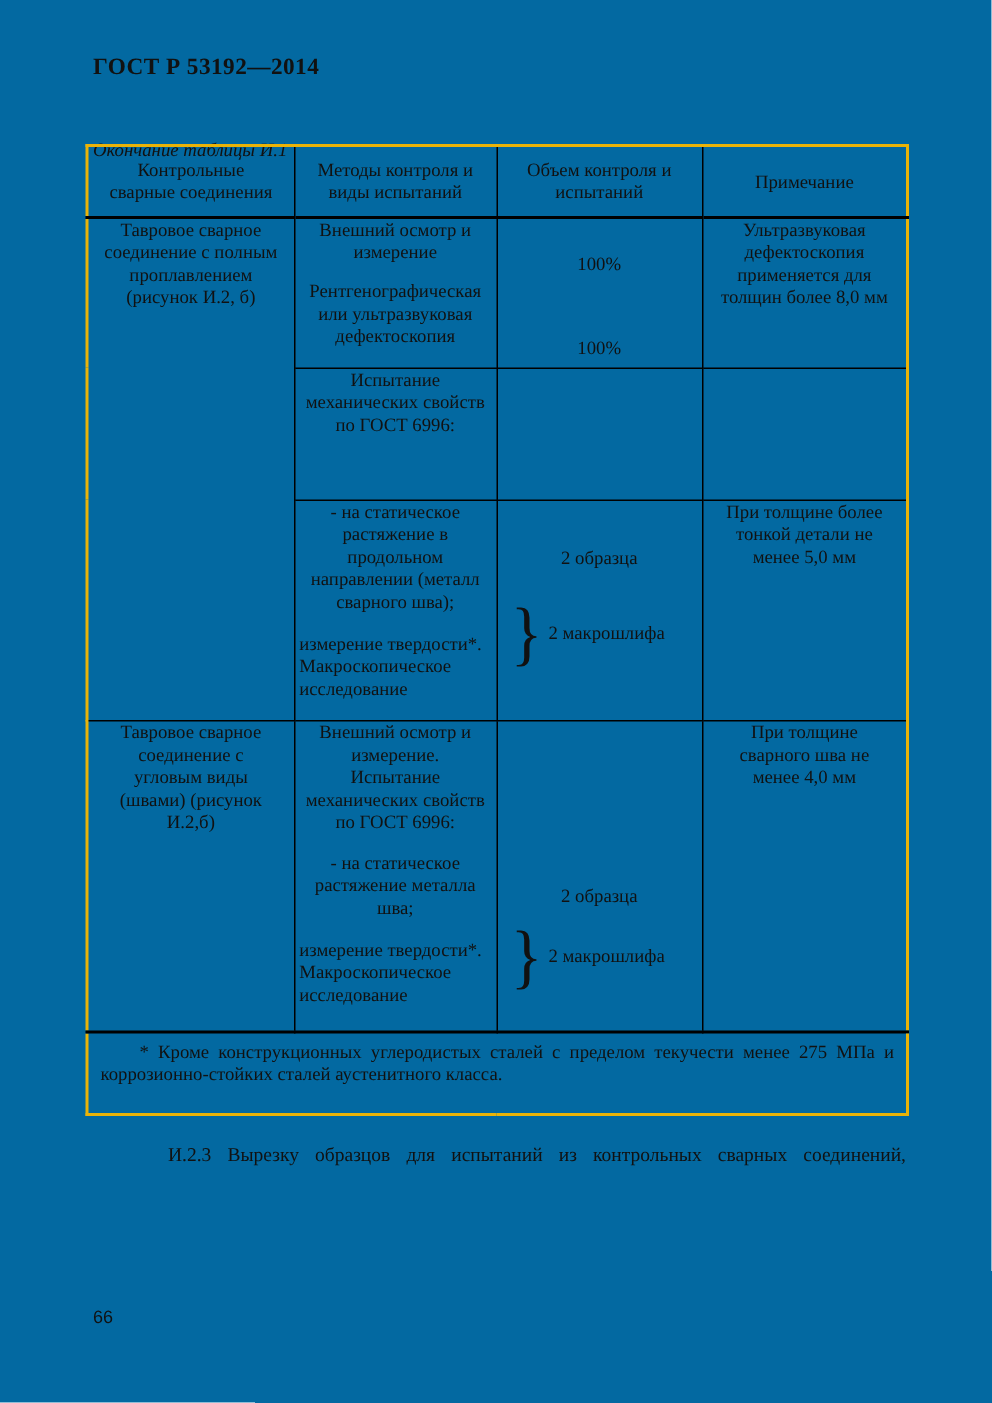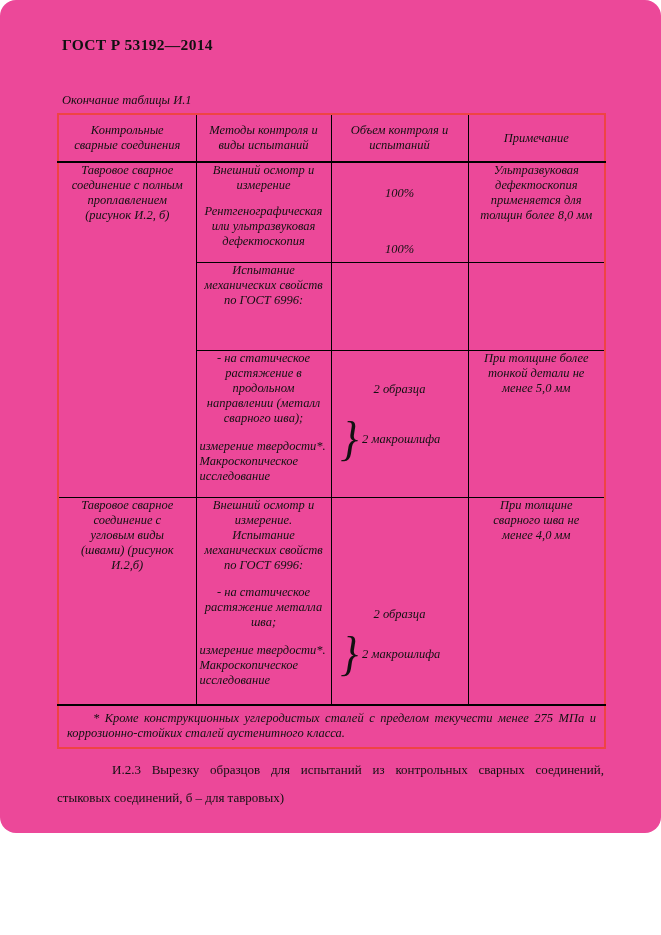--- a/index.html
+++ b/index.html
@@ -1,31 +1,31 @@
 <!DOCTYPE html>
 <html><head>
 <meta charset="utf-8">
 <style>
   html,body { margin:0; padding:0; background:#ffffff; }
   .page {
-    position:relative; width:661px; height:833px; background:#ec4899;
-    font-family:"Liberation Serif", serif; color:#111; overflow:hidden;border-radius:16px;
+    position:relative; width:661px; height:935px; background:#0369a1;
+    font-family:"Liberation Serif", serif; color:#111; overflow:hidden;
   }
   .doc-header {
     position:absolute; left:62px; top:36px;
     font-size:15.5px; font-weight:bold; letter-spacing:0.3px;
   }
   .caption {
     position:absolute; left:62px; top:93px;
     font-size:12.5px; font-style:italic;font-family:Liberation Serif, serif;
   }
   table.tbl {
-    position:absolute; left:57px; top:113px; width:547px;
+    position:absolute; left:57px; top:96px; width:547px;
     border-collapse:collapse; table-layout:fixed;
-    border:2px solid #ef4444; font-size:12.5px; line-height:15px;font-style:italic;
+    border:2px solid #eab308; font-size:12.5px; line-height:15px;
   }
   .tbl th, .tbl td {
     border:1px solid #000; padding:0 3px; text-align:center;
     font-weight:normal; vertical-align:top; overflow:hidden;
   }
   tr.hdr th { vertical-align:middle; border-bottom:2px solid #000; }
   .v-mid { vertical-align:middle; }
   .thick-b { border-bottom:2px solid #000; }
   .blk { }
   .left { text-align:left; }
@@ -44,21 +44,21 @@
     display:flex; align-items:center; justify-content:flex-start;
     padding-left:6px; text-align:left;
   }
   .bg-r1 { margin-top:17px; }
   .bg-r2 { margin-top:7px; }
   .brace {
     font-size:44px; line-height:52px; font-weight:400;
     transform:scaleY(1.08); display:inline-block;
   }
   .brace-label { margin-left:4px; }
-  td.fn { text-align:left; vertical-align:top; padding:5px 8px 6px 8px; border-top:2px solid #000; }
+  td.fn { text-align:left; vertical-align:top; padding:5px 8px 18px 8px; border-top:2px solid #000; }
   .fn-line1 { text-indent:26px; text-align:justify; text-align-last:justify; }
   .fn-line2 { }
   .para {
     position:absolute; left:57px; top:756px; width:547px;
     font-size:13px; line-height:28px;
   }
   .jline { text-align:justify; text-align-last:justify; }
   .jindent { text-indent:55px;font-family:Liberation Serif, serif; }
   .jlast { text-align:left; }
   .pagenum {
@@ -215,18 +215,17 @@
         <td colspan="4" class="fn">
           <div class="fn-line1">* Кроме конструкционных углеродистых сталей с пределом текучести менее 275 МПа и</div>
           <div class="fn-line2">коррозионно-стойких сталей аустенитного класса.</div>
         </td>
       </tr>
     </tbody>
   </table>
 
   <div class="para">
     <div class="jline jindent">И.2.3 Вырезку образцов для испытаний из контрольных сварных соединений,</div>
-    <div class="jlast">стыковых соединений, б – для тавровых)</div>
   </div>
 
   <div class="pagenum">66</div>
 
 </div>
 
 </body></html>

